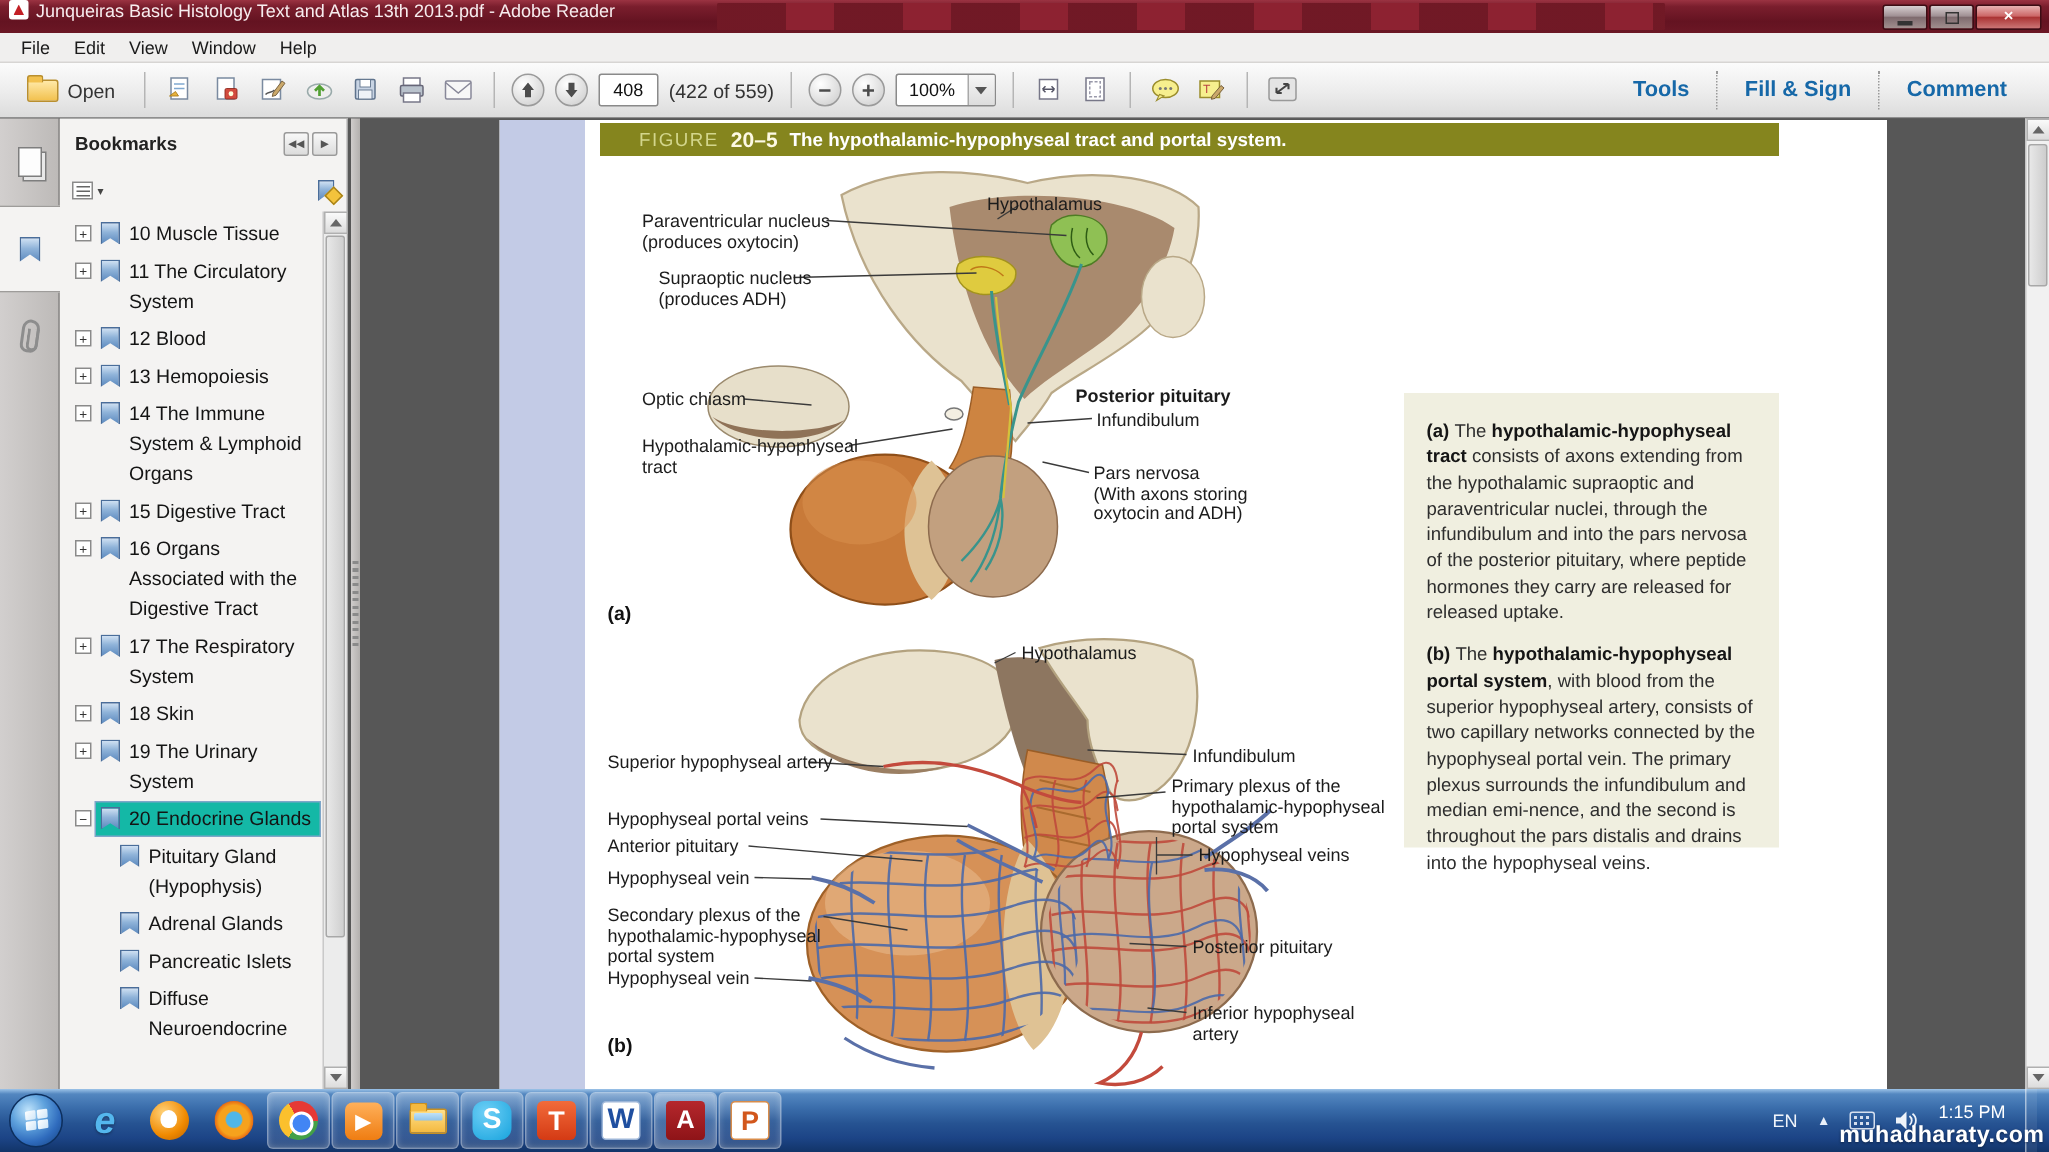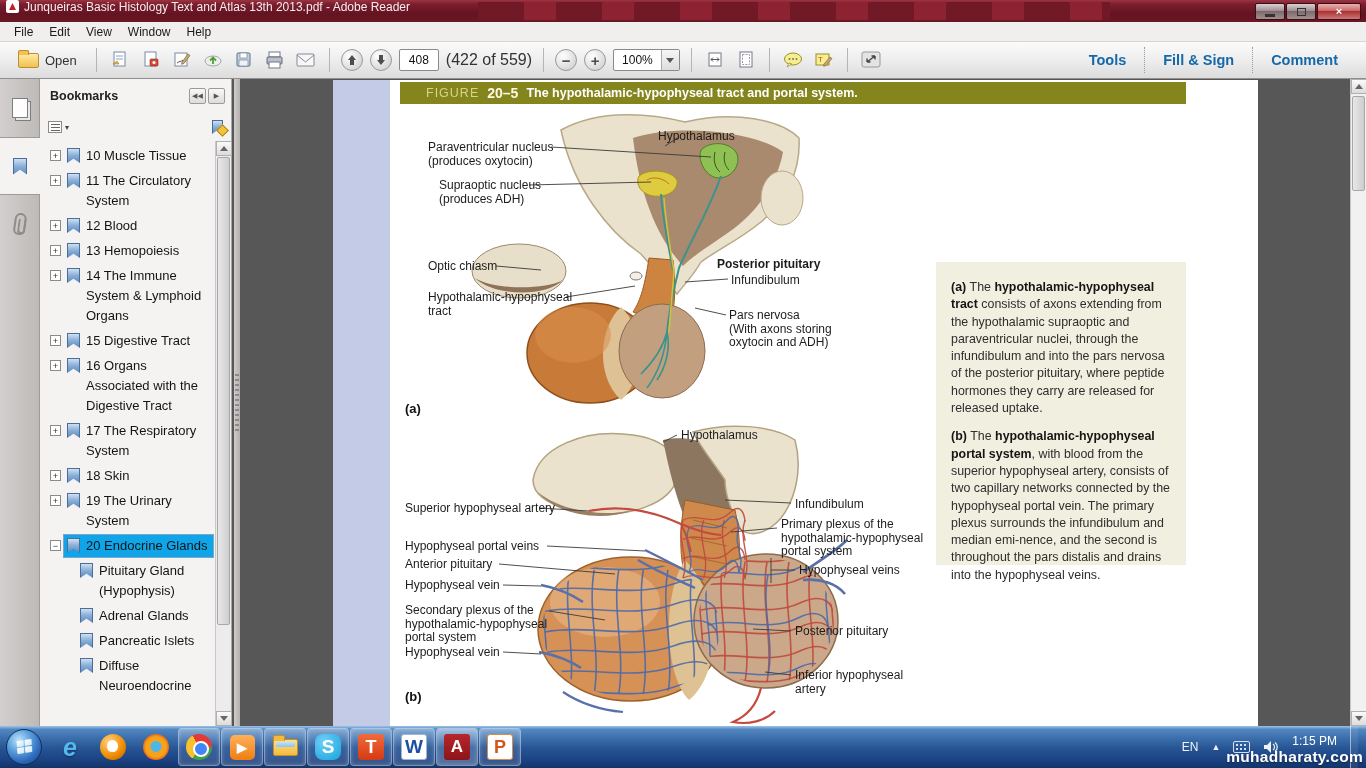--- a/index.html
+++ b/index.html
@@ -34,21 +34,21 @@
   #open-btn span{font-size:13px;color:#333;}
   .folder{width:21px;height:15px;position:relative;background:linear-gradient(180deg,#ffe9a8,#f2c14e);border:1px solid #b98f2f;border-radius:2px;}
   .folder:before{content:"";position:absolute;left:-1px;top:-4px;width:9px;height:4px;background:#f2c14e;border:1px solid #b98f2f;border-bottom:none;border-radius:2px 2px 0 0;}
   .ticon{width:24px;height:24px;display:flex;align-items:center;justify-content:center;border-radius:3px;}
   .ticon svg{display:block;}
   .circ{width:22px;height:22px;border-radius:50%;border:1px solid #9a9a9a;
     background:radial-gradient(circle at 35% 30%,#ffffff,#d7d7d7 75%,#c3c3c3);
     display:flex;align-items:center;justify-content:center;font-size:10px;color:#4c4c4c;line-height:1;}
   .circ.pm{font-size:15px;font-weight:bold;}
   #page-input{width:40px;height:22px;border:1px solid #8a8a8a;background:#fff;text-align:center;font-size:12px;color:#111;border-radius:2px;}
-  #page-count{font-size:16px;color:#333;white-space:nowrap;}
+  #page-count{font-size:13px;color:#333;white-space:nowrap;}
   #zoom-box{display:flex;height:22px;border:1px solid #8a8a8a;border-radius:2px;background:#fff;align-items:center;}
   #zoom-val{font-size:12px;color:#111;padding:0 8px;}
   #zoom-drop{width:18px;height:100%;border-left:1px solid #a9a9a9;background:linear-gradient(180deg,#f6f6f6,#ddd);display:flex;align-items:center;justify-content:center;font-size:9px;color:#444;}
   #tb-right{margin-left:auto;display:flex;align-items:center;height:100%;}
   .tb-link{font-size:14.5px;font-weight:bold;color:#1668a8;padding:0 18px;}
   .dotsep{width:1px;height:26px;border-left:1px dotted #9a9a9a;}
 
   
   #main{position:absolute;left:0;top:79px;width:1366px;height:647px;background:#575757;}
 
@@ -72,21 +72,21 @@
   .opt-ic:before{content:"";position:absolute;left:2px;top:2px;width:9px;height:1px;background:#666;box-shadow:0 3px 0 #666,0 6px 0 #666;}
   .opt-car{font-size:8px;color:#444;}
   #newbm-btn{margin-left:auto;position:relative;}
   #newbm-btn .ribbon{width:11px;height:14px;}
   #newbm-btn:after{content:"";position:absolute;right:-4px;bottom:-1px;width:7px;height:7px;background:#f3c33c;border:1px solid #a8831a;transform:rotate(45deg);}
   #bmlist{flex:1;overflow:hidden;padding:4px 18px 0 10px;position:relative;}
   .bm-row{display:flex;align-items:flex-start;margin-bottom:3px;}
   .bm-row .exp{flex:none;width:11px;height:11px;border:1px solid #8a8a8a;background:#fff;font-size:9px;line-height:10px;text-align:center;color:#333;margin:5px 3px 0 0;}
   .bm-row.child{padding-left:27px;}
   .bm-wrap{display:flex;align-items:flex-start;flex:1;padding:1px 2px;}
-  .bm-row.sel .bm-wrap{background:#0ea5e9;box-shadow:0 0 0 1px #7da6c9;}
+  .bm-row.sel .bm-wrap{background:#14b8a6;box-shadow:0 0 0 1px #7da6c9;}
   .bm-ico{flex:none;width:13px;height:15px;margin:2px 6px 0 1px;background:linear-gradient(180deg,#cfe0f2,#8fb3d9 45%,#5f8cc0);border:1px solid #4a6d9a;clip-path:polygon(0 0,100% 0,100% 100%,50% 72%,0 100%);}
   .bm-label{font-size:13px;line-height:20px;color:#141414;}
   
   #bm-scroll{position:absolute;right:0;top:62px;bottom:0;width:16px;background:#ececec;border-left:1px solid #c9c9c9;}
   .sb-arrow{position:absolute;left:0;width:16px;height:15px;background:linear-gradient(180deg,#fafafa,#dcdcdc);border:1px solid #b0b0b0;display:flex;align-items:center;justify-content:center;}
   .sb-arrow:before{content:"";width:0;height:0;border-left:4px solid transparent;border-right:4px solid transparent;}
   .sb-up:before{border-bottom:5px solid #666;}
   .sb-down:before{border-top:5px solid #666;}
   #bm-thumb{position:absolute;left:1px;top:16px;width:13px;height:468px;background:linear-gradient(90deg,#e8e8e8,#cfcfcf);border:1px solid #a8a8a8;border-radius:2px;}
 

